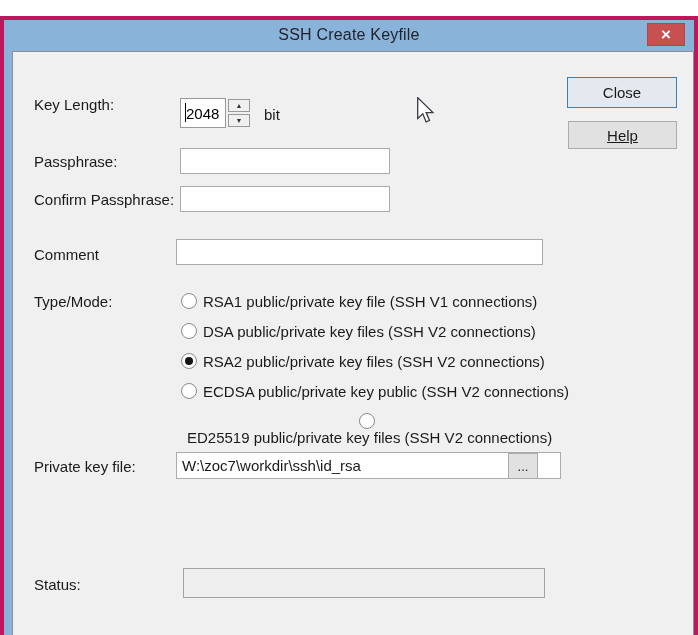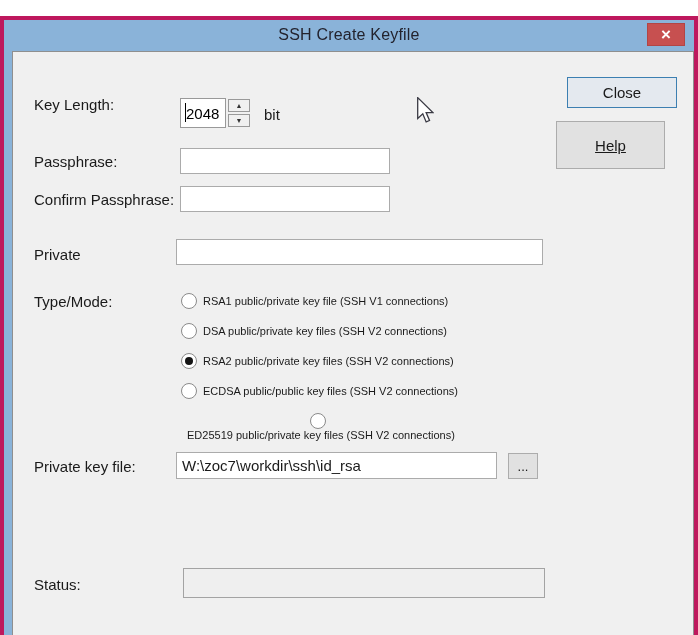--- a/index.html
+++ b/index.html
@@ -65,21 +65,21 @@
   .radio-row { position:absolute; left:177px; height:18px; display:flex; align-items:center; }
   .radio-circle {
     width:16px; height:16px; border:1px solid #8a8a8a; border-radius:50%;
     background:#fff; position:relative; flex:none;
   }
   .radio-circle .dot {
     display:none; position:absolute; left:3px; top:3px; width:8px; height:8px;
     border-radius:50%; background:#151515;
   }
   .radio-circle.on .dot { display:block; }
-  .radio-label { font-size:11px; margin-left:6px; white-space:nowrap; }
+  .radio-label { font-size:15px; margin-left:6px; white-space:nowrap; }
 
   .status-box {
     position:absolute; background:#efefef; border:1px solid #a3a3a3;
   }
 
   .cursor { position:absolute; left:413px; top:77px; pointer-events:none; }
 </style>
 </head>
 <body>
 
@@ -99,58 +99,58 @@
     <input class="spin-input" type="text" value="2048" style="">
     <div class="caret"></div>
     <div class="spin-btns">
       <button class="spin-btn"><span>▲</span></button>
       <button class="spin-btn"><span>▼</span></button>
     </div>
   </div>
   <div class="lbl" style="left:260px; top:86px;">bit</div>
 
   <button class="btn default" style="left:563px; top:57px; width:110px; height:31px;">Close</button>
-  <button class="btn" style="left:552px; top:101px; width:109px; height:48px;text-decoration:underline;">Help</button>
+  <button class="btn" style="left:564px; top:101px; width:109px; height:28px;text-decoration:underline;">Help</button>
 
   <div class="lbl" style="left:30px; top:133px;">Passphrase:</div>
   <input class="txt" type="password" style="left: 176px; top: 128px; width: 210px; height: 26px;" value="">
 
   <div class="lbl" style="left:30px; top:171px;">Confirm Passphrase:</div>
   <input class="txt" type="password" style="left: 176px; top: 166px; width: 210px; height: 26px;" value="">
 
-  <div class="lbl" style="left:30px; top:226px;">Private</div>
+  <div class="lbl" style="left:30px; top:226px;">Comment</div>
   <input class="txt" type="text" style="left: 172px; top: 219px; width: 367px; height: 26px;" value="">
 
   <div class="lbl" style="left:30px; top:273px;">Type/Mode:</div>
 
   <div class="radio-row" style="top:272px;">
     <span class="radio-circle"></span>
     <span class="radio-label">RSA1 public/private key file (SSH V1 connections)</span>
   </div>
   <div class="radio-row" style="top:302px;">
     <span class="radio-circle"></span>
     <span class="radio-label">DSA public/private key files (SSH V2 connections)</span>
   </div>
   <div class="radio-row" style="top:332px;">
     <span class="radio-circle on">
         <span class="dot"></span>
       </span>
     <span class="radio-label">RSA2 public/private key files (SSH V2 connections)</span>
   </div>
   <div class="radio-row" style="top:362px;">
     <span class="radio-circle"></span>
-    <span class="radio-label">ECDSA public/public key files (SSH V2 connections)</span>
+    <span class="radio-label">ECDSA public/private key public (SSH V2 connections)</span>
   </div>
   <div class="radio-row" style="top:393px;flex-direction:column;">
     <span class="radio-circle"></span>
     <span class="radio-label">ED25519 public/private key files (SSH V2 connections)</span>
   </div>
 
   <div class="lbl" style="left:30px; top:438px;">Private key file:</div>
-  <input class="txt" type="text" style="left: 172px; top: 432px; width: 321px; height: 27px;" value="W:\zoc7\workdir\ssh\id_rsa">
+  <input class="txt" type="text" style="left: 172px; top: 432px; width: 385px; height: 27px;" value="W:\zoc7\workdir\ssh\id_rsa">
   <button class="btn" style="left:504px; top:433px; width:30px; height:26px; font-size:13px;">...</button>
 
 
   <div class="lbl" style="left:30px; top:556px;">Status:</div>
   <div class="status-box" style="left:179px; top:548px; width:362px; height:30px;"></div>
 
   <svg class="cursor" width="17" height="26" viewBox="0 0 13 20">
     <polygon points="0.5,0.5 0.5,16.5 4.4,12.9 7,19.2 9.6,18.1 7,12 12.2,12" fill="#ffffff" stroke="#3a3a44" stroke-width="1"></polygon>
   </svg>
 

